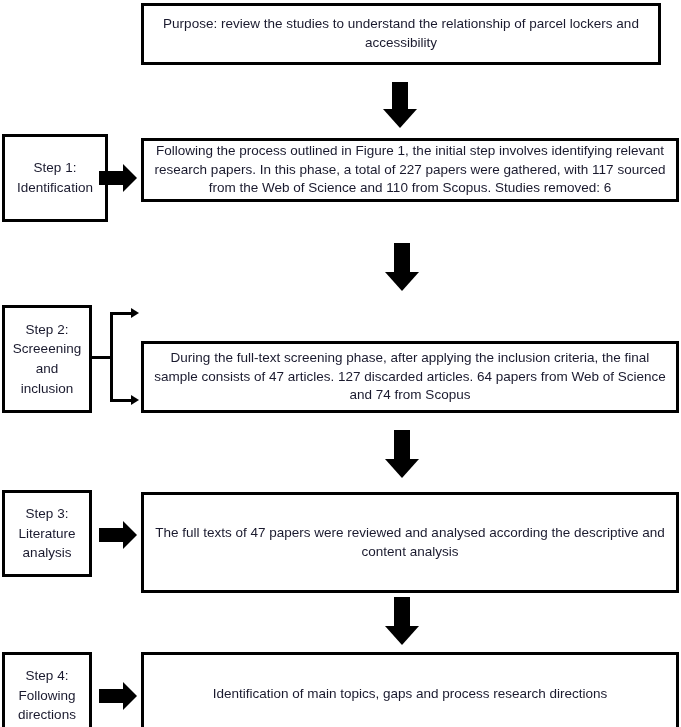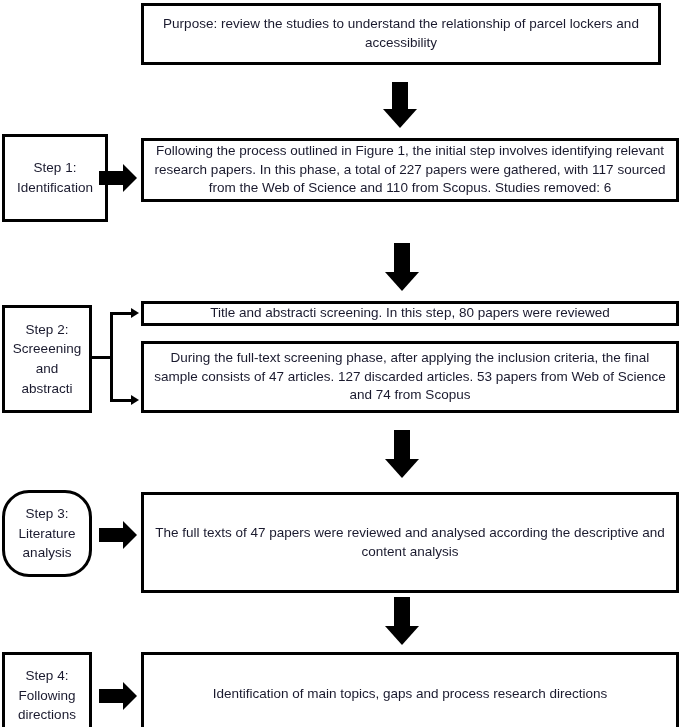--- a/index.html
+++ b/index.html
@@ -121,50 +121,47 @@
   <div class="box content-box" style="left:141px; top:138px; width:538px; height:64px;">
     <div class="box-inner">Following the process outlined in Figure 1, the initial step involves identifying relevant research papers. In this phase, a total of 227 papers were gathered, with 117 sourced from the Web of Science and 110 from Scopus. Studies removed: 6</div>
   </div>
 
   <div class="down-arrow" style="left:382px; top:243px; width:40px; height:48px;">
     <div class="shaft" style="width:16px; height:30px;"></div>
     <div class="head" style="top:29px;"></div>
   </div>
 
   <div class="box step-box" style="left:2px; top:305px; width:90px; height:108px;">
-    <div class="box-inner">Step 2: Screeening and abstracti</div>
+    <div class="box-inner">Step 2: Screeening and inclusion</div>
   </div>
 
   <div>
 
     <div class="line-h" style="left:92px; top:356px; width:21px; height:3px;"></div>
 
     <div class="line-v" style="left:110px; top:312px; width:3px; height:90px;"></div>
 
     <div class="line-h" style="left:110px; top:312px; width:23px; height:3px;"></div>
     <div class="thin-head" style="left:131px; top:308px;"></div>
 
     <div class="line-h" style="left:110px; top:399px; width:23px; height:3px;"></div>
     <div class="thin-head" style="left:131px; top:395px;"></div>
   </div>
 
-  <div class="box content-box" style="left:141px; top:301px; width:538px; height:25px;">
-    <div class="box-inner">Title and abstracti screening. In this step, 80 papers were reviewed</div>
-  </div>
 
   <div class="box content-box" style="left:141px; top:341px; width:538px; height:72px;">
-    <div class="box-inner">During the full-text screening phase, after applying the inclusion criteria, the final sample consists of 47 articles. 127 discarded articles. 53 papers from Web of Science and 74 from Scopus</div>
+    <div class="box-inner">During the full-text screening phase, after applying the inclusion criteria, the final sample consists of 47 articles. 127 discarded articles. 64 papers from Web of Science and 74 from Scopus</div>
   </div>
 
   <div class="down-arrow" style="left:382px; top:430px; width:40px; height:48px;">
     <div class="shaft" style="width:16px; height:30px;"></div>
     <div class="head" style="top:29px;"></div>
   </div>
 
-  <div class="box step-box" style="left:2px; top:490px; width:90px; height:87px;border-radius:27px;">
+  <div class="box step-box" style="left:2px; top:490px; width:90px; height:87px;">
     <div class="box-inner">Step 3: Literature analysis</div>
   </div>
 
   <div class="right-arrow" style="left:99px; top:521px; width:38px; height:28px;">
     <div class="body" style="width:25px;"></div>
     <div class="head"></div>
   </div>
 
   <div class="box content-box" style="left:141px; top:492px; width:538px; height:101px;">
     <div class="box-inner">The  full texts of 47 papers were reviewed and analysed according the descriptive and content analysis</div>

